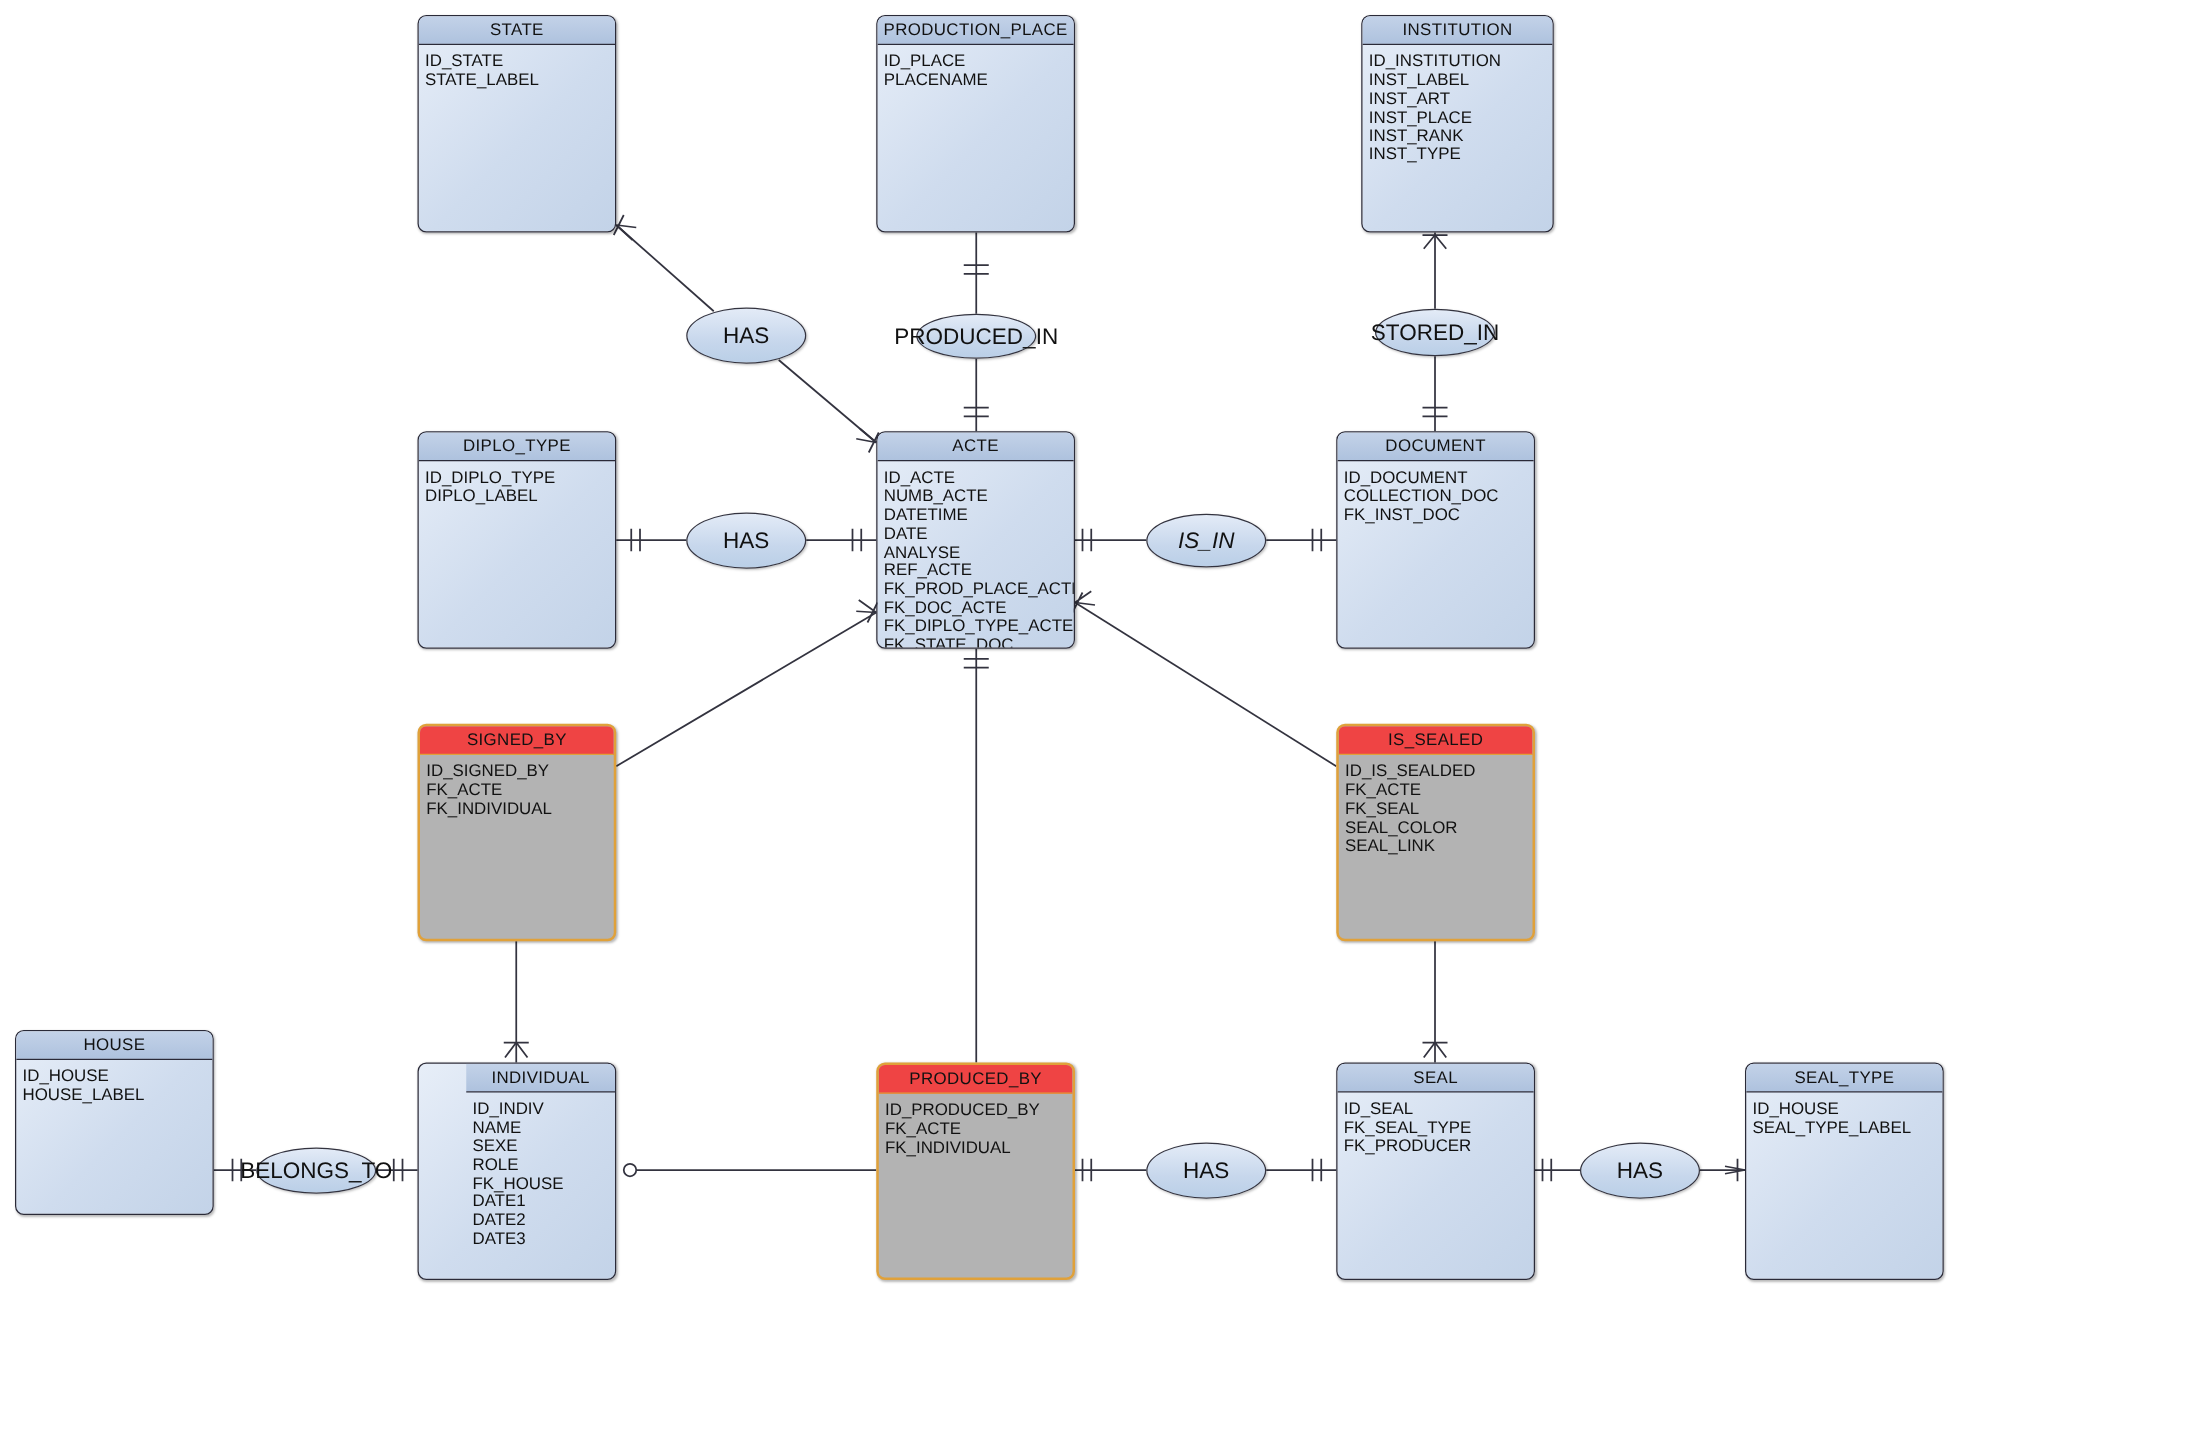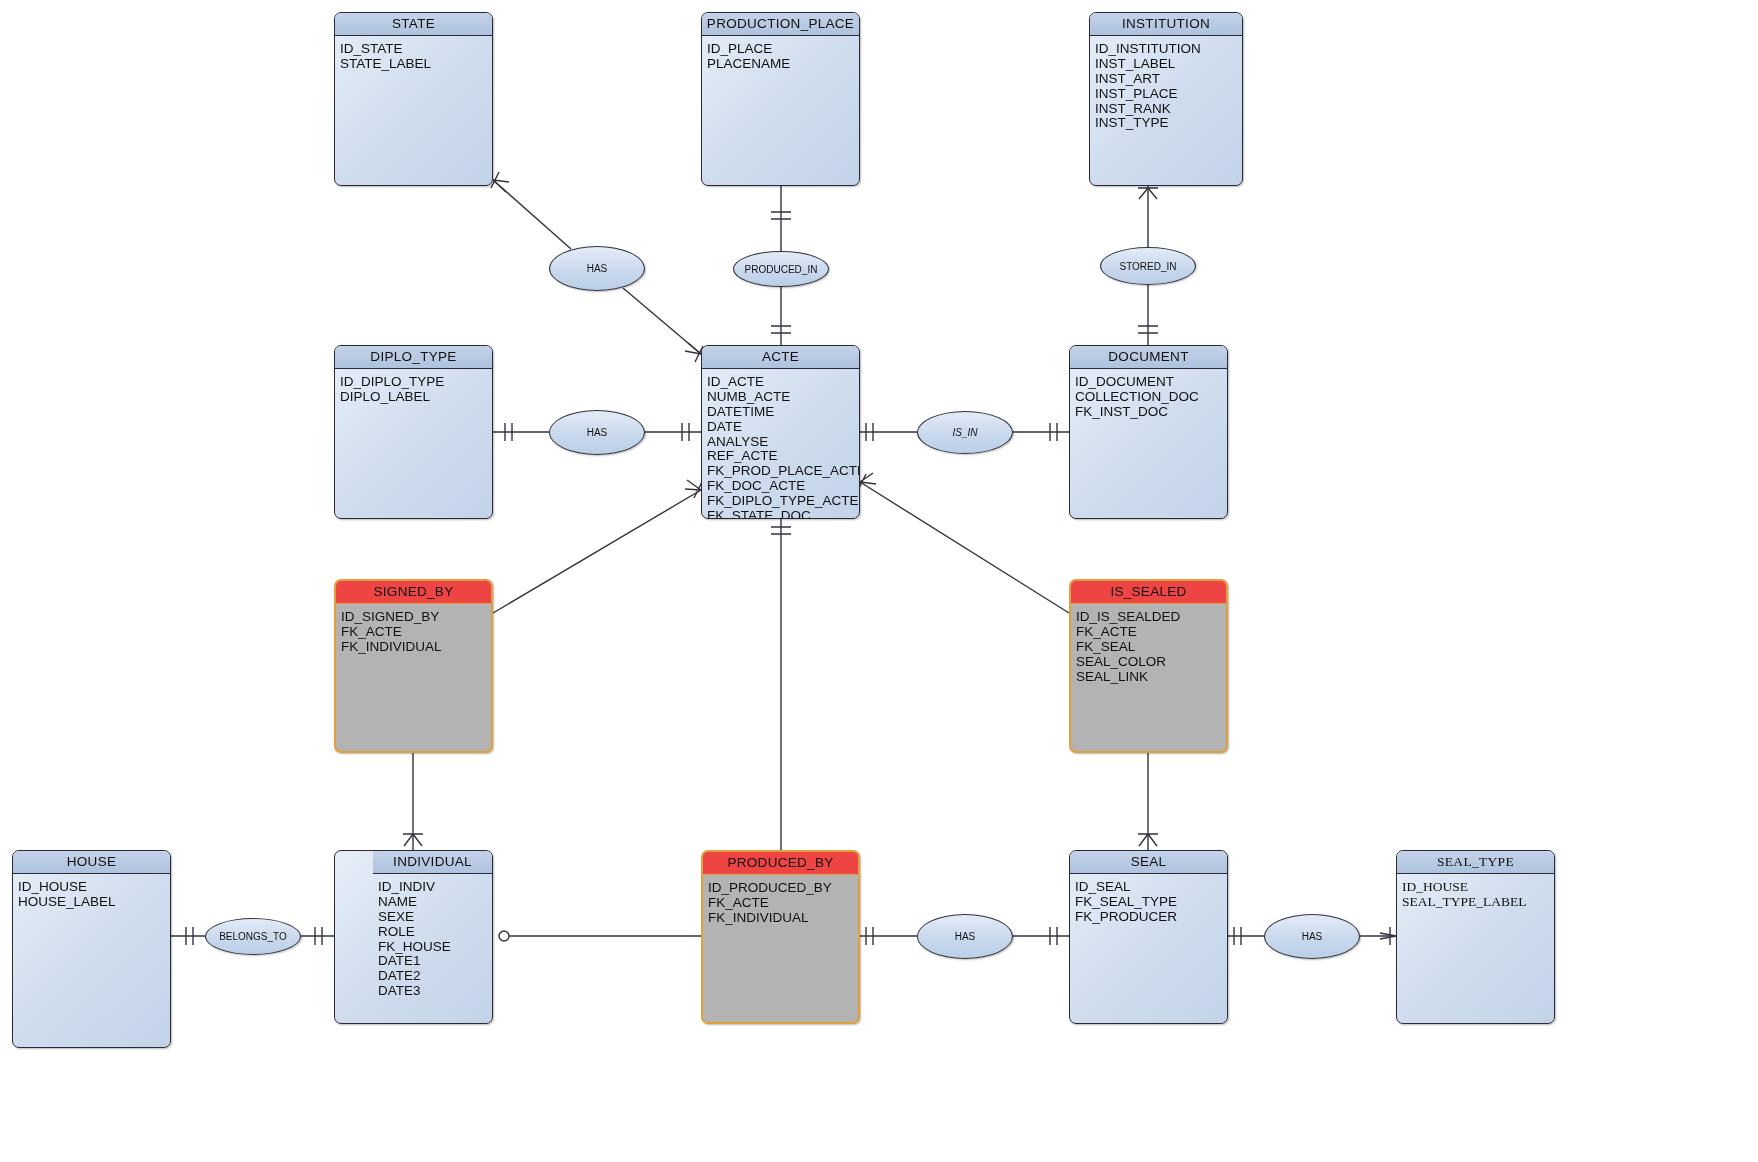--- a/index.html
+++ b/index.html
@@ -22,21 +22,21 @@
 
   .entity.assoc{border:2px solid #e0a13a;
           background:#b3b3b3;}
   .entity.assoc .ehead{background:#ef4444;border-bottom:1px solid #e0a13a;}
 
   .rel{position:absolute;box-sizing:border-box;
        border:1px solid #33333f;border-radius:50%;
        background:linear-gradient(180deg,#e3ebf7 0%,#c7d7ec 60%,#bacfe7 100%);
        box-shadow:1px 1px 2px rgba(0,0,0,.25);
        display:flex;align-items:center;justify-content:center;
-       font-size:10px;color:#111;}
+       font-size:18px;color:#111;}
 </style>
 </head>
 <body>
 
 <div id="canvas">
 
   <svg class="links" viewBox="0 0 1758 1162" preserveAspectRatio="none">
     <g stroke="#33333f" stroke-width="1.4" fill="none">
 
       <line x1="493" y1="180" x2="571" y2="249"></line>
@@ -174,21 +174,21 @@
       <div class="entity assoc" style="left: 1069px; top: 579px; width: 159px; height: 174px;">
         <div class="ehead">IS_SEALED</div>
         <div class="ebody">
           <div class="attr">ID_IS_SEALDED</div>
           <div class="attr">FK_ACTE</div>
           <div class="attr">FK_SEAL</div>
           <div class="attr">SEAL_COLOR</div>
           <div class="attr">SEAL_LINK</div>
         </div>
       </div>
-      <div class="entity" style="left: 12px; top: 850px; width: 159px; height: 198px;">
+      <div class="entity" style="left: 12px; top: 824px; width: 159px; height: 148px;">
         <div class="ehead">HOUSE</div>
         <div class="ebody">
           <div class="attr">ID_HOUSE</div>
           <div class="attr">HOUSE_LABEL</div>
         </div>
       </div>
       <div class="entity" style="left: 334px; top: 850px; width: 159px; height: 174px; padding-left: 38px;">
         <div class="ehead">INDIVIDUAL</div>
         <div class="ebody">
           <div class="attr">ID_INDIV</div>
@@ -210,21 +210,21 @@
         </div>
       </div>
       <div class="entity" style="left: 1069px; top: 850px; width: 159px; height: 174px;">
         <div class="ehead">SEAL</div>
         <div class="ebody">
           <div class="attr">ID_SEAL</div>
           <div class="attr">FK_SEAL_TYPE</div>
           <div class="attr">FK_PRODUCER</div>
         </div>
       </div>
-      <div class="entity" style="left: 1396px; top: 850px; width: 159px; height: 174px; font-family: Liberation Serif, serif;">
+      <div class="entity" style="left: 1396px; top: 850px; width: 159px; height: 174px;">
         <div class="ehead">SEAL_TYPE</div>
         <div class="ebody">
           <div class="attr">ID_HOUSE</div>
           <div class="attr">SEAL_TYPE_LABEL</div>
         </div>
       </div>
     </div>
   <div id="relationships">
       <div class="rel" style="left: 549px; top: 246px; width: 96px; height: 45px;">
         <span>HAS</span>

